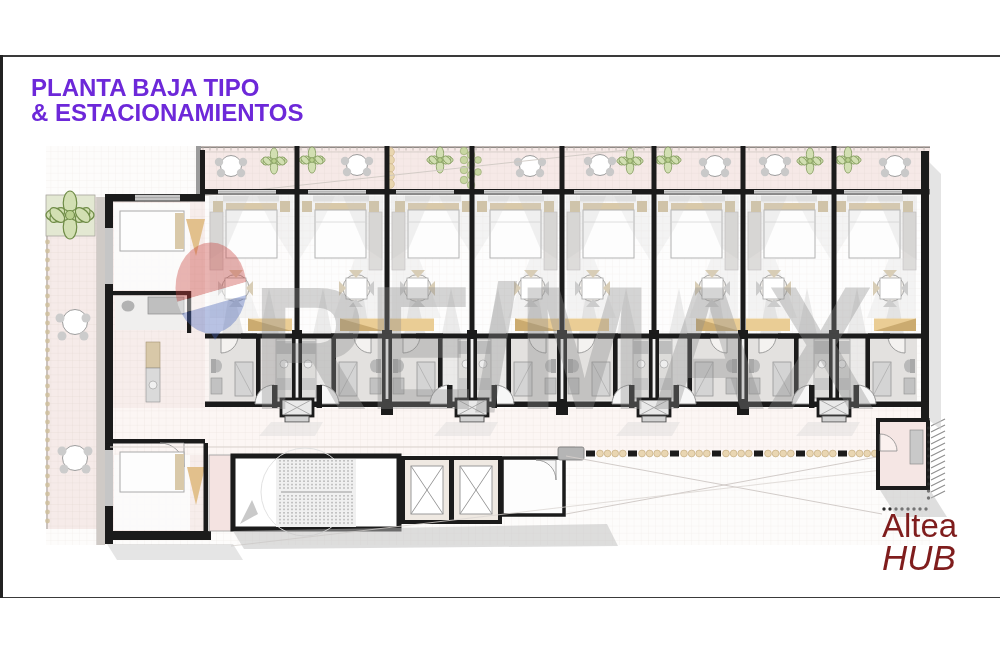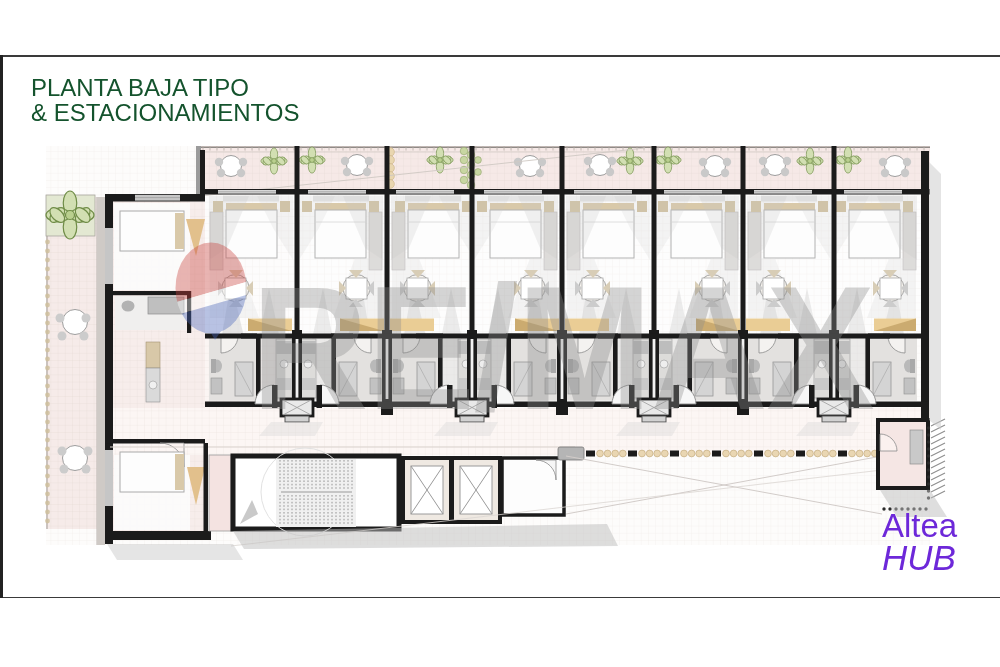--- a/index.html
+++ b/index.html
@@ -1,18 +1,18 @@
 <!DOCTYPE html>
 <html><head>
 <meta charset="utf-8">
 <style>
   html,body{margin:0;padding:0;background:#ffffff;width:1000px;height:667px;overflow:hidden;}
   body{font-family:"Liberation Sans", sans-serif;position:relative;}
-  .title{position:absolute;left:31px;top:76px;color:#14532d;font-weight:normal;font-size:24px;line-height:24.5px;letter-spacing:0px;}
-  .altea{position:absolute;left:882px;top:510px;color:#6d28d9;font-size:33px;line-height:31.5px;font-weight:400;}
+  .title{position:absolute;left:31px;top:76px;color:#6d28d9;font-weight:bold;font-size:24px;line-height:24.5px;letter-spacing:0px;}
+  .altea{position:absolute;left:882px;top:510px;color:#7f1d1d;font-size:33px;line-height:31.5px;font-weight:400;}
 </style>
 </head>
 <body>
 
 <div style="position:absolute;left:0;top:55px;width:1000px;height:1.6px;background:#3a3a3a;"></div>
 
 <div style="position:absolute;left:0;top:596.5px;width:1000px;height:1.6px;background:#3a3a3a;"></div>
 
 <div style="position:absolute;left:0;top:55px;width:2.6px;height:543px;background:#222;"></div>
 

